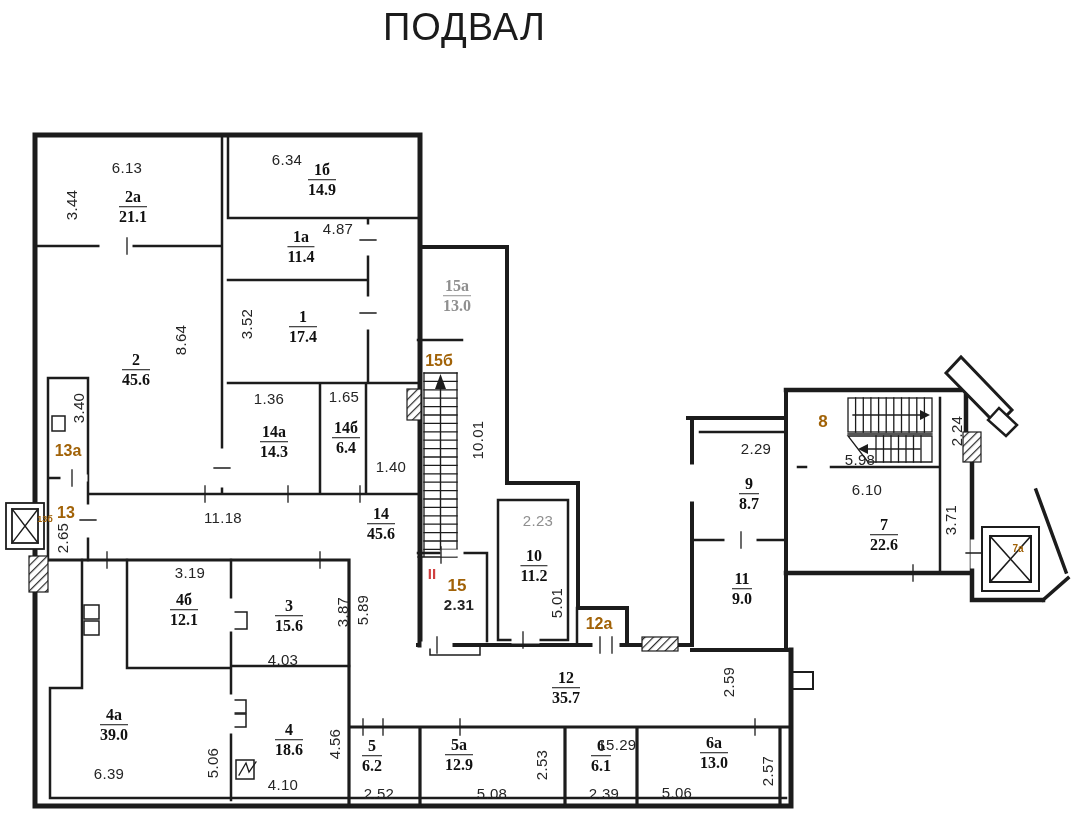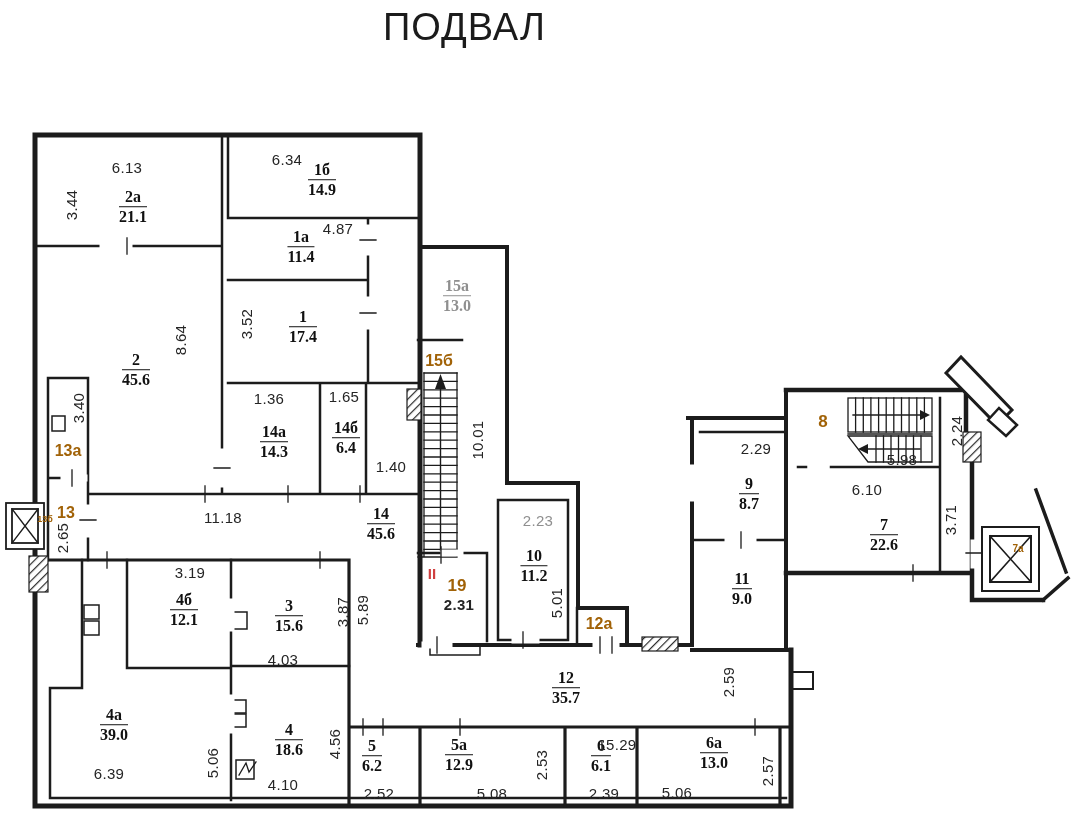--- a/index.html
+++ b/index.html
@@ -214,21 +214,21 @@
       </div>
       <div class="room-label" style="position: absolute; left: 601px; top: 756px;">
         <span class="rn">6</span>
         <span class="ra">6.1</span>
       </div>
       <div class="room-label" style="position: absolute; left: 714px; top: 753px;">
         <span class="rn">6а</span>
         <span class="ra">13.0</span>
       </div>
       <div class="plain-label" style="font-size: 16px; position: absolute; left: 439px; top: 361px;">15б</div>
-      <div class="plain-label" style="font-size: 17px; position: absolute; left: 457px; top: 586px;">19</div>
+      <div class="plain-label" style="font-size: 17px; position: absolute; left: 457px; top: 586px;">15</div>
       <div class="plain-label" style="font-size: 16px; position: absolute; left: 599px; top: 624px;">12а</div>
       <div class="plain-label" style="font-size: 17px; position: absolute; left: 823px; top: 422px;">8</div>
       <div class="plain-label" style="font-size: 16px; position: absolute; left: 68px; top: 451px;">13а</div>
       <div class="plain-label" style="font-size: 16px; position: absolute; left: 66px; top: 513px;">13</div>
       <div class="plain-label" style="font-size: 9px; position: absolute; left: 26px; top: 519px; margin-left: 19px;">13б</div>
       <div class="plain-label" style="font-size: 10px; position: absolute; left: 1010px; top: 548px; margin-left: 8px;">7а</div>
       <div class="dim" style="position: absolute; left: 127px; top: 167px;">6.13</div>
       <div class="dim vertical" style="position: absolute; left: 71px; top: 205px;">3.44</div>
       <div class="dim" style="position: absolute; left: 287px; top: 159px;">6.34</div>
       <div class="dim" style="position: absolute; left: 338px; top: 228px;">4.87</div>
@@ -254,19 +254,19 @@
       <div class="dim" style="position: absolute; left: 283px; top: 784px;">4.10</div>
       <div class="dim" style="position: absolute; left: 379px; top: 793px;">2.52</div>
       <div class="dim" style="position: absolute; left: 492px; top: 793px;">5.08</div>
       <div class="dim vertical" style="position: absolute; left: 541px; top: 765px;">2.53</div>
       <div class="dim" style="position: absolute; left: 604px; top: 793px;">2.39</div>
       <div class="dim" style="position: absolute; left: 677px; top: 792px;">5.06</div>
       <div class="dim vertical" style="position: absolute; left: 767px; top: 771px;">2.57</div>
       <div class="dim" style="position: absolute; left: 617px; top: 717px; margin-top: 27px;">15.29</div>
       <div class="dim vertical" style="position: absolute; left: 728px; top: 682px;">2.59</div>
       <div class="dim" style="position: absolute; left: 756px; top: 448px;">2.29</div>
-      <div class="dim" style="position: absolute; left: 860px; top: 459px; margin-left: 42px;">5.98</div>
+      <div class="dim" style="position: absolute; left: 860px; top: 459px;">5.98</div>
       <div class="dim vertical" style="position: absolute; left: 956px; top: 431px;">2.24</div>
       <div class="dim" style="position: absolute; left: 867px; top: 489px;">6.10</div>
       <div class="dim vertical" style="position: absolute; left: 950px; top: 520px;">3.71</div>
       <div class="marker" style="color: rgb(208, 64, 64); position: absolute; left: 432px; top: 573px;">II</div>
     </div>
 </div>
 
 </body></html>

